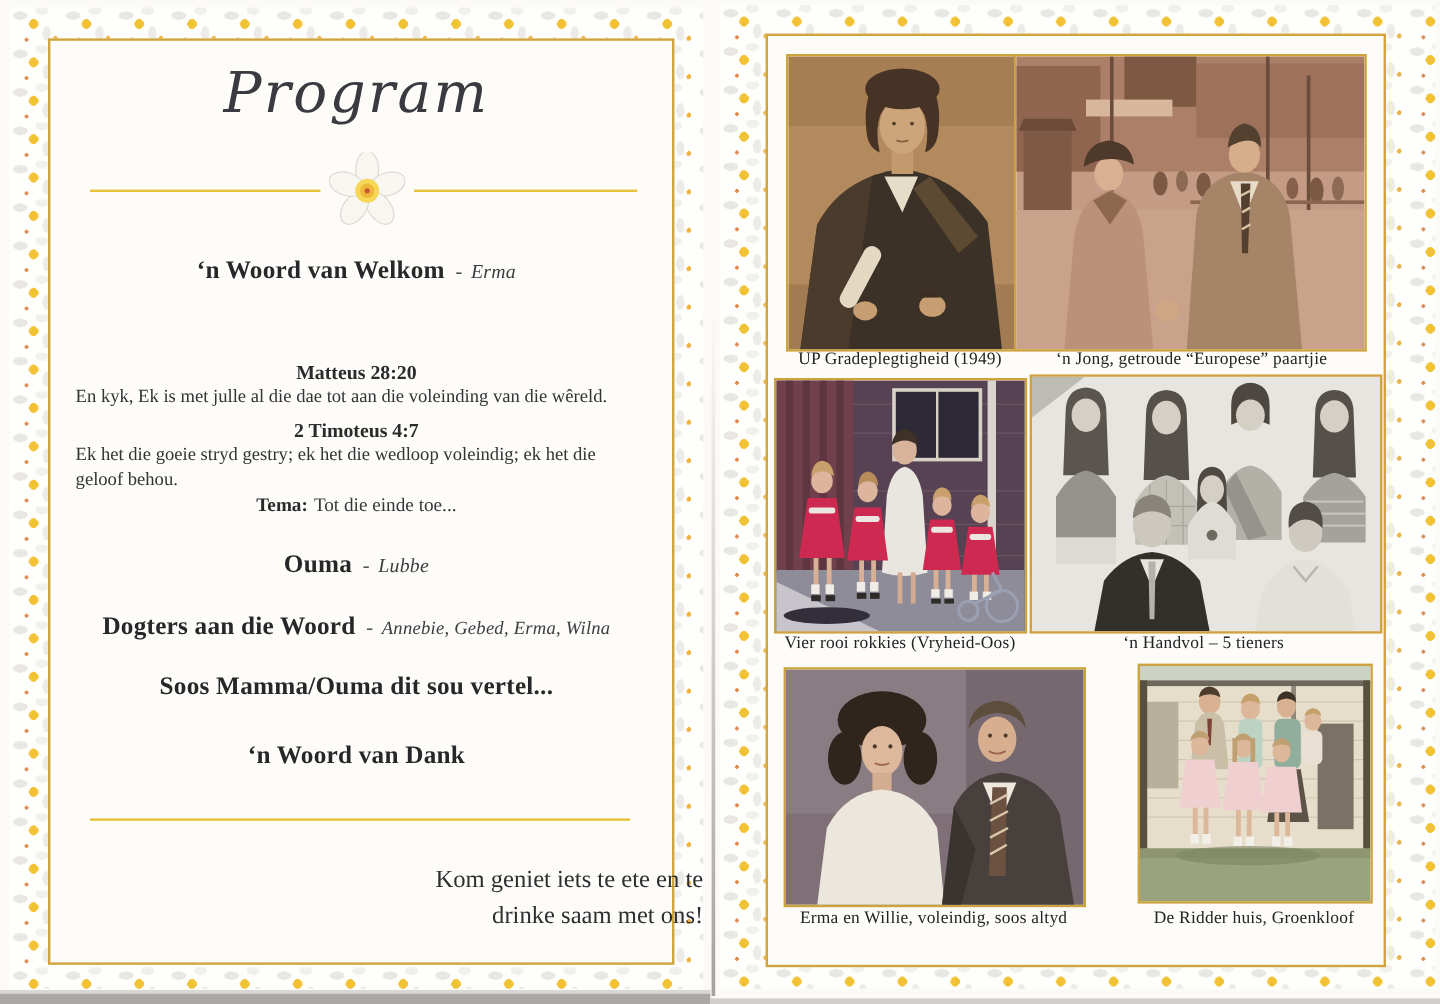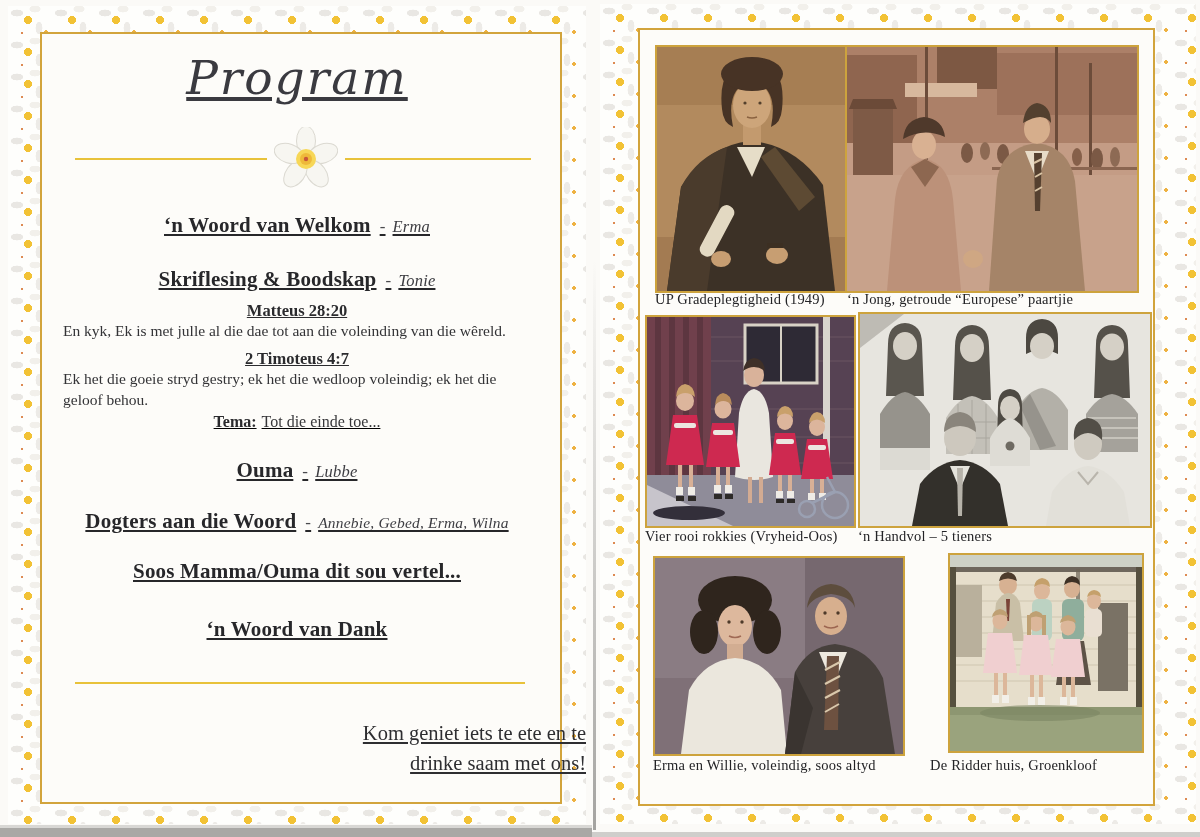--- a/index.html
+++ b/index.html
@@ -28,21 +28,21 @@
       radial-gradient(ellipse 5px 9px at 31px 22px, #edebe7 65%, transparent 72%),
       radial-gradient(ellipse 8px 5px at 27px 3px, #f2f0eb 65%, transparent 72%),
       radial-gradient(circle 1.5px at 14px 27px, #dd8a52 99%, transparent);
     background-size:44px 32px;
   }
   .inner{position:absolute;border:2px solid #d2a43c;background:#fdfcf9;}
   .inner-l{inset:26px 24px 20px 32px;}
   .inner-r{inset:24px 41px 18px 38px;}
   
   .abs{position:absolute;}
-  .center{width:100%;text-align:center;left:0;text-decoration:underline;}
+  .center{width:100%;text-align:center;left:0;}
   .title{
     top:44px;font-family:"DejaVu Serif", serif;font-style:italic;
     font-size:47px;color:#3a3a40;letter-spacing:2px;font-weight:500;
   }
   .div-line{height:2px;background:#e8c23a;top:152px;}
   .div-line.l{left:67px;width:192px;}
   .div-line.r{left:337px;width:186px;}
   .flower-wrap{left:266px;top:121px;width:64px;height:64px;}
   .entry{color:#27272a;font-weight:700;font-size:21px;letter-spacing:.2px;}
   .entry .dash{font-weight:400;color:#4a4a4e;margin:0 7px 0 9px;font-size:17px;}
@@ -50,21 +50,21 @@
   .ref{font-weight:700;font-size:16.5px;color:#2b2b2e;}
   .scripture{font-size:15.5px;color:#333336;line-height:21px;}
   .scripture-box{left:50%;transform:translateX(-50%);width:468px;text-align:left;}
   .tema .tl{font-weight:700;font-size:16px;color:#2b2b2e;}
   .tema .tt{font-size:16px;color:#37373a;margin-left:5px;}
   .bottom-line{top:676px;left:67px;width:450px;height:2px;background:#e8c23a;}
   .closing{font-size:20.5px;color:#2e2e31;line-height:30px;font-weight:500;}
   
   .photo{position:absolute;border:2px solid #cda33d;box-shadow:inset 0 0 0 2px #f2e5b4;background:#fff;}
   .photo svg{display:block;width:100%;height:100%;}
-  .caption{position:absolute;font-size:14.5px;color:#232326;letter-spacing:.2px;}
+  .caption{position:absolute;text-align:center;font-size:14.5px;color:#232326;letter-spacing:.2px;}
 </style>
 </head>
 <body>
 
 <div class="page page-left">
   <div class="floral"></div>
   <div class="inner inner-l"></div>
 
   <div class="abs center title">Program</div>
 
@@ -82,23 +82,20 @@
         <circle cx="32" cy="32" r="6" fill="#eeb93a"></circle>
         <circle cx="32" cy="32" r="2.2" fill="#c9573a"></circle>
       </g>
     </svg>
   </div>
 
   <div class="abs center entry" style="top:207px;">
     <span class="lbl">‘n Woord van Welkom</span><span class="dash">-</span><span class="nm">Erma</span>
   </div>
 
-  <div class="abs center entry" style="top:261px;">
-    <span class="lbl">Skriflesing &amp; Boodskap</span><span class="dash">-</span><span class="nm">Tonie</span>
-  </div>
 
   <div class="abs center ref" style="top:295px;">Matteus 28:20</div>
   <div class="abs scripture scripture-box" style="top:314px;">En kyk, Ek is met julle al die dae tot aan die voleinding van die wêreld.</div>
 
   <div class="abs center ref" style="top:343px;">2 Timoteus 4:7</div>
   <div class="abs scripture scripture-box" style="top:362px;">Ek het die goeie stryd gestry; ek het die wedloop voleindig; ek het die geloof behou.</div>
 
   <div class="abs center tema" style="top:407px;">
     <span class="tl">Tema:</span><span class="tt">Tot die einde toe...</span>
   </div>

